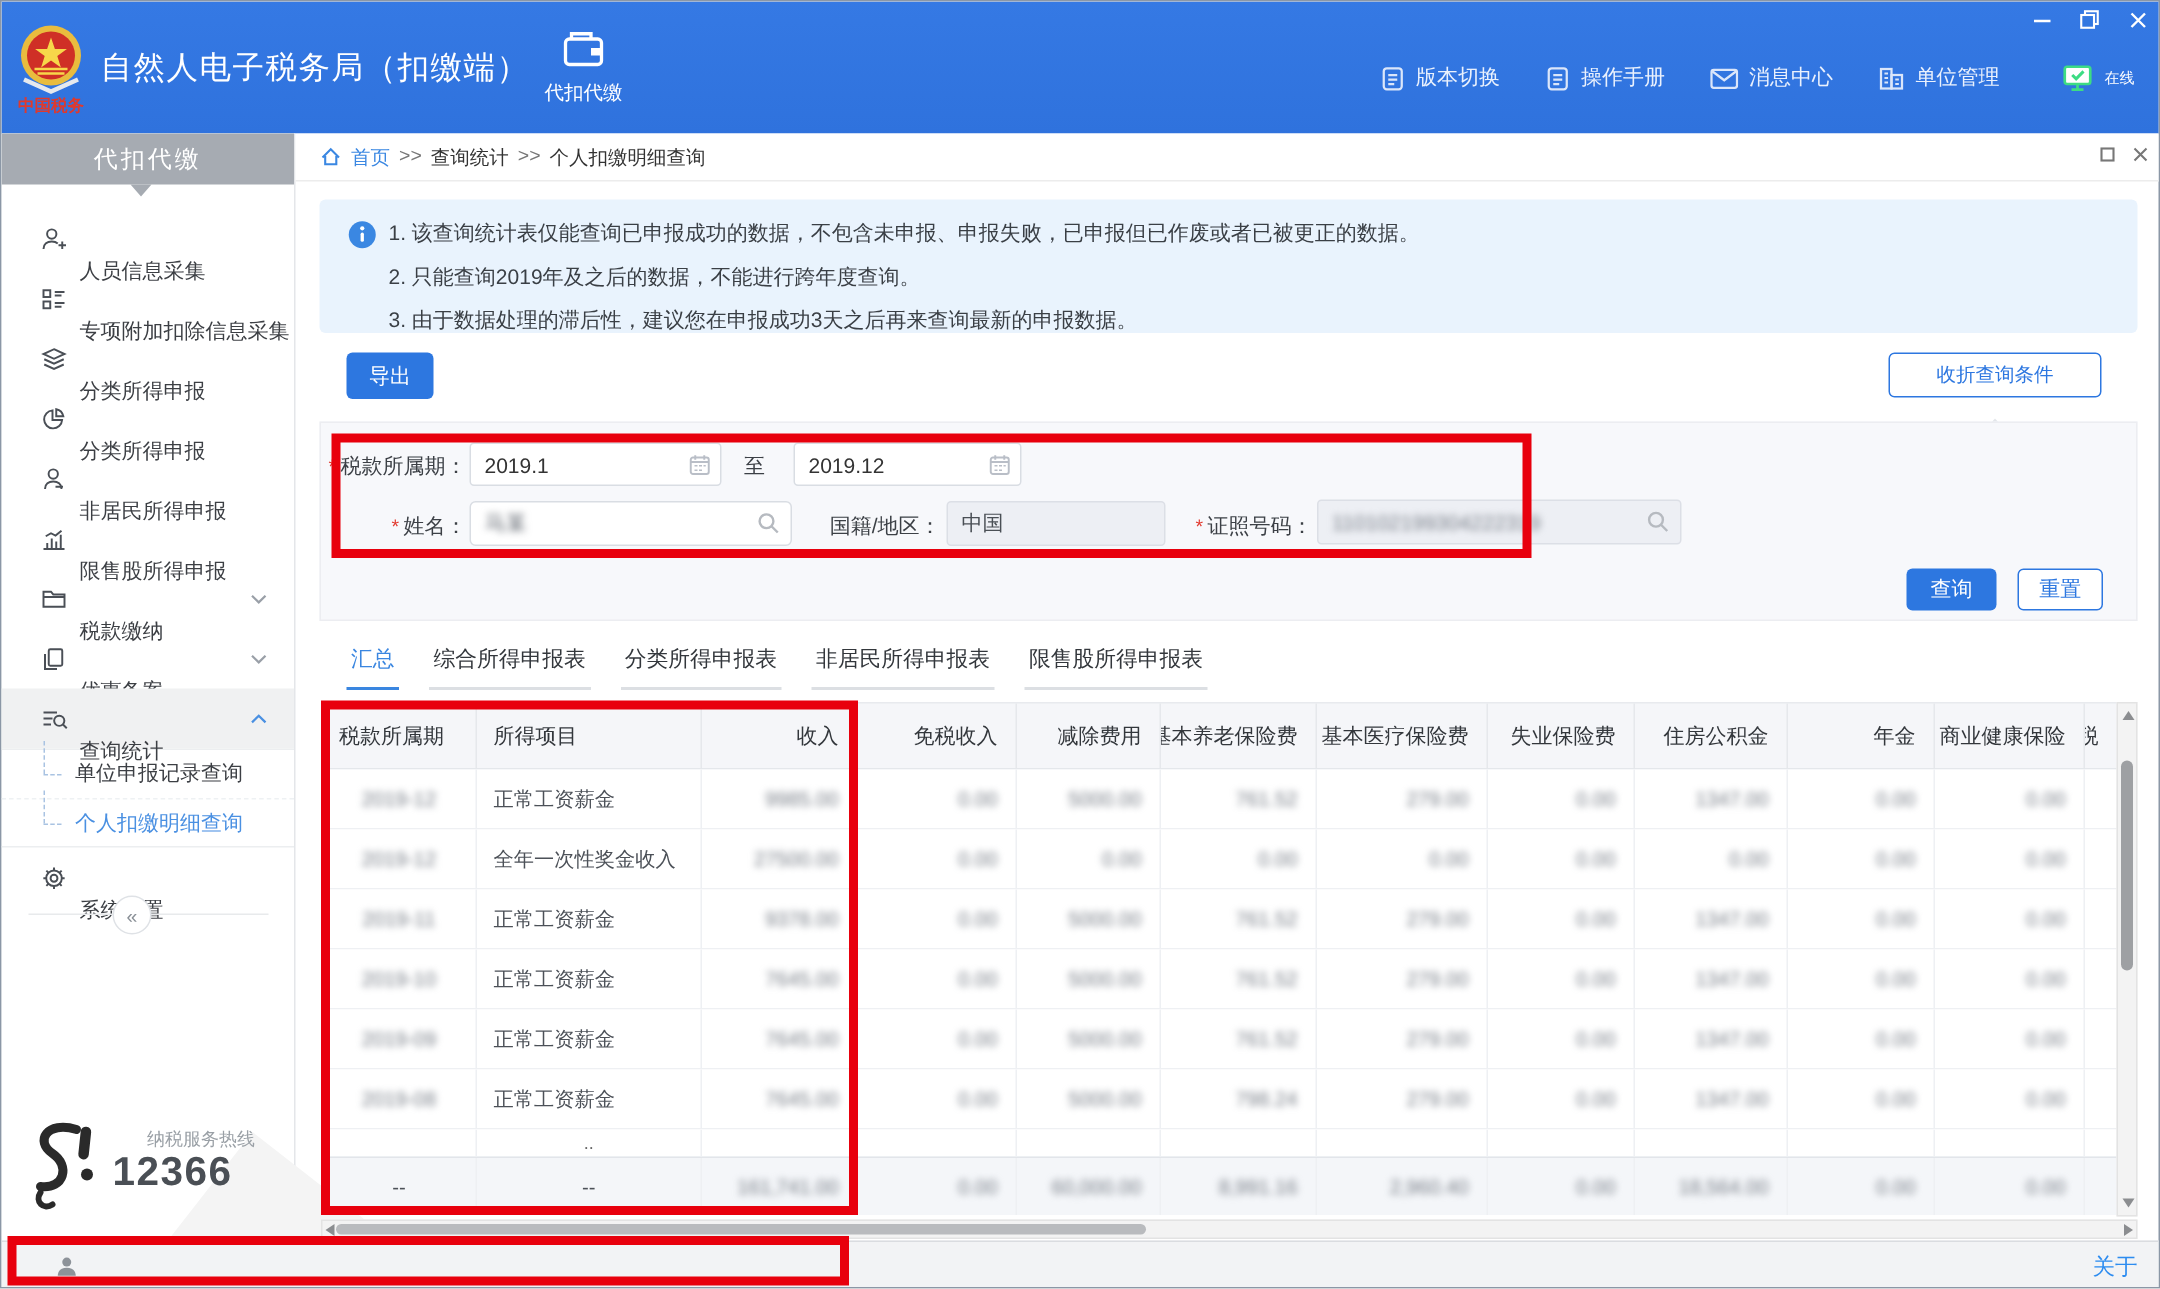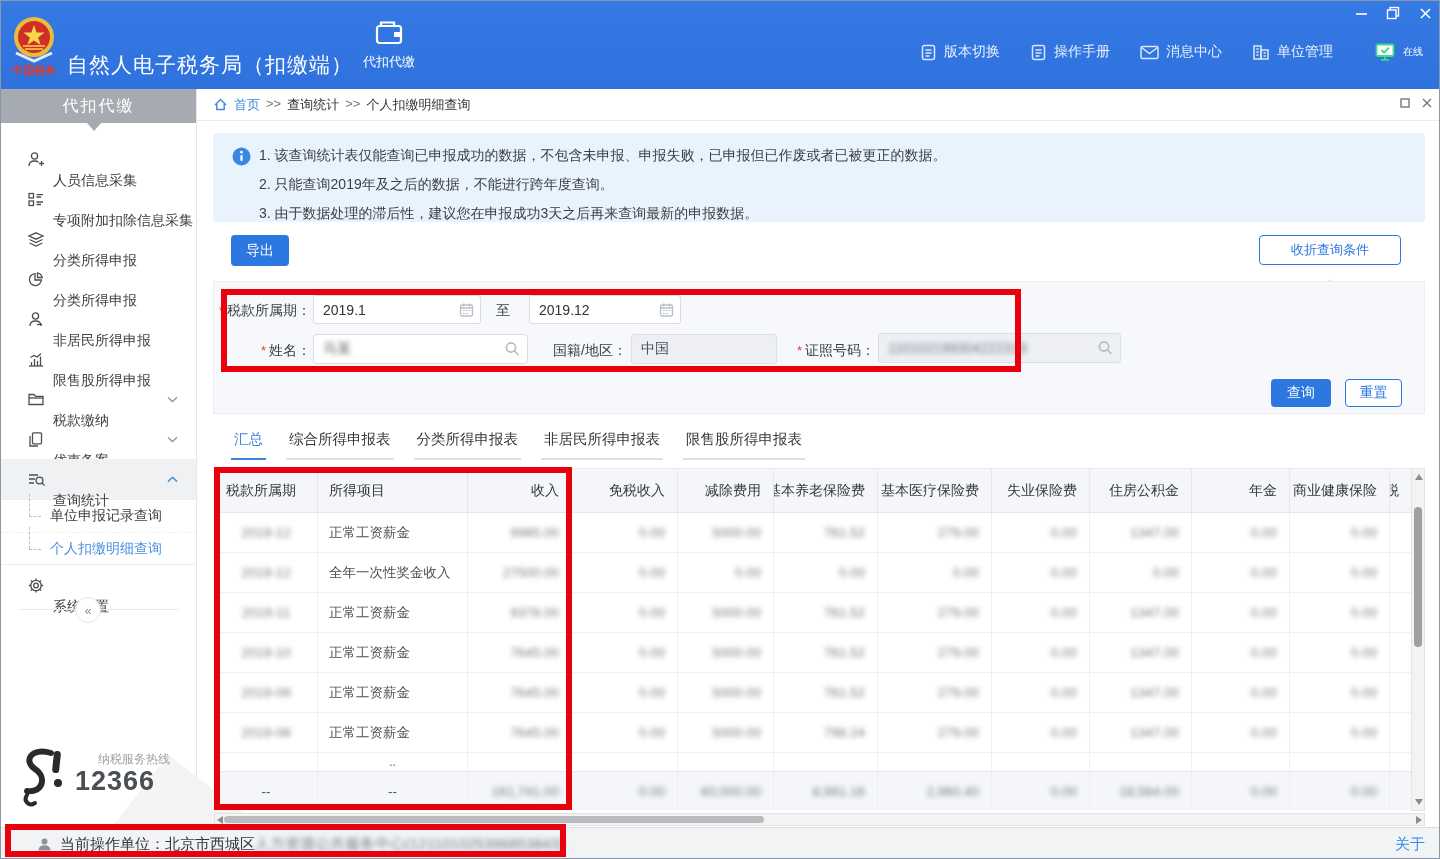--- a/index.html
+++ b/index.html
@@ -4,21 +4,21 @@
 <style>
   html,body{margin:0;padding:0;background:#d8d8d8;}
   *{box-sizing:border-box;font-family:"Liberation Sans","DejaVu Sans",sans-serif;}
   #win{position:relative;width:1440px;height:859px;background:#fff;overflow:hidden;border:1px solid #8b97a6;}
   .abs{position:absolute;}
   svg{display:block;}
 
   
   #titlebar{left:0;top:0;width:1440px;height:88px;background:linear-gradient(180deg,#3579e4,#2f72dd);}
   #emblem{left:8px;top:14px;width:50px;height:64px;}
-  #app-title{left:66px;top:30px;color:#fff;font-size:21px;letter-spacing:1px;margin-top:20px;}
+  #app-title{left:66px;top:30px;color:#fff;font-size:21px;letter-spacing:1px;}
   #main-tab{left:346px;top:18px;width:84px;height:64px;display:flex;flex-direction:column;align-items:center;cursor:pointer;}
   #main-tab .lbl{color:#fff;font-size:13px;margin-top:6px;}
   #header-menu{right:108px;top:42px;display:flex;align-items:center;gap:30px;}
   .hmenu-item{display:flex;align-items:center;gap:7px;color:#eaf1fd;font-size:14px;cursor:pointer;}
   #online-item{right:18px;top:42px;display:flex;align-items:center;gap:8px;color:#fff;font-size:10px;}
   #win-controls{right:8px;top:5px;display:flex;gap:16px;align-items:center;}
   .wc{width:16px;height:14px;display:flex;align-items:center;justify-content:center;cursor:pointer;}
 
   
   #sidebar{left:0;top:88px;width:196px;height:738px;background:#fff;border-right:1px solid #e4e6e9;}
@@ -804,22 +804,19 @@
     <div class="arr" id="harr-r"></div>
   </div>
 
   <div id="statusbar" class="abs">
     <span id="status-user-icon">
       <svg width="15" height="15" viewBox="0 0 15 15">
           <circle cx="7.5" cy="4.4" r="3" fill="#8d9299"></circle>
           <path d="M1.5 13.5 c0-3.6 2.7-5.3 6-5.3 s6 1.7 6 5.3z" fill="#8d9299"></path>
         </svg>
     </span>
-    <span id="status-text">
-      <span>当前操作单位：</span><span>北京市西城区</span><span class="blur">人力资源公共服务中心(121101025396853843)</span>
-    </span>
     <span id="about-link">关于</span>
   </div>
 
   <div id="anno1" class="anno"></div>
   <div id="anno2" class="anno"></div>
   <div id="anno3" class="anno"></div>
 </div>
 
 </body></html>

